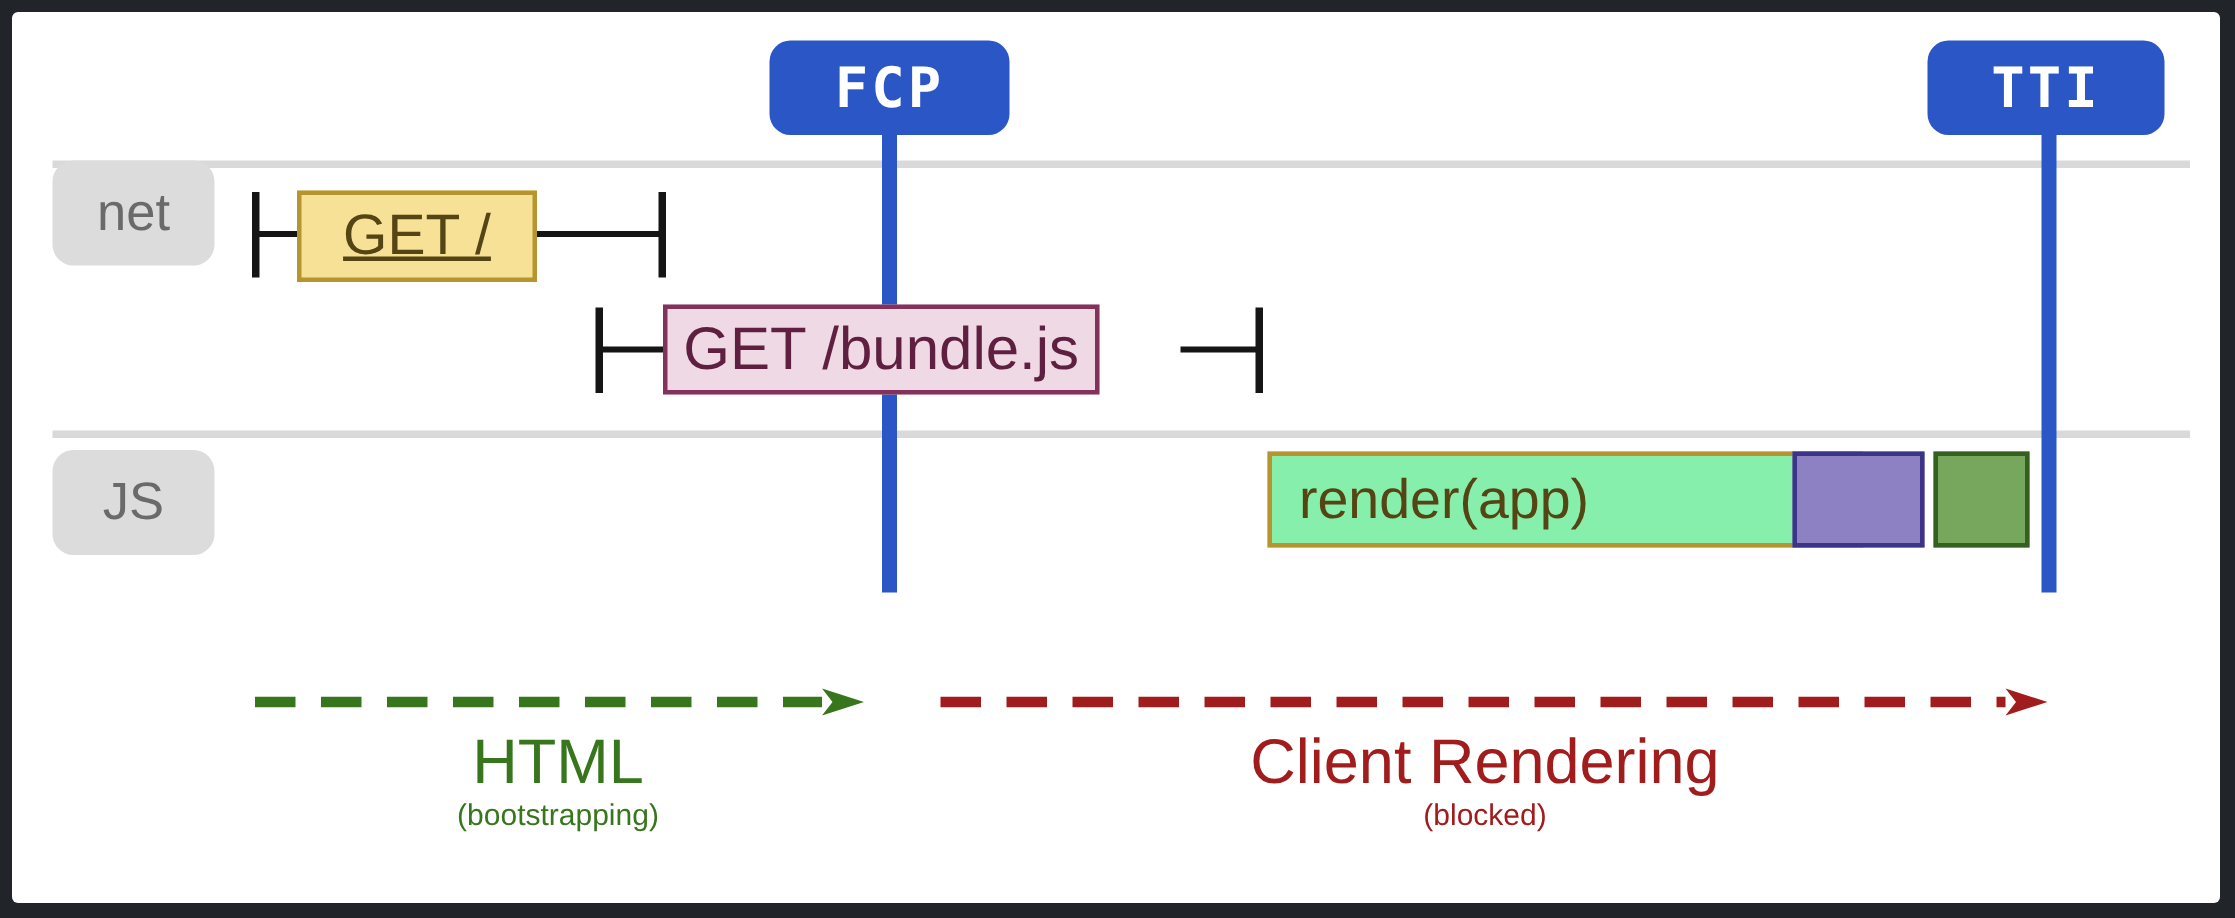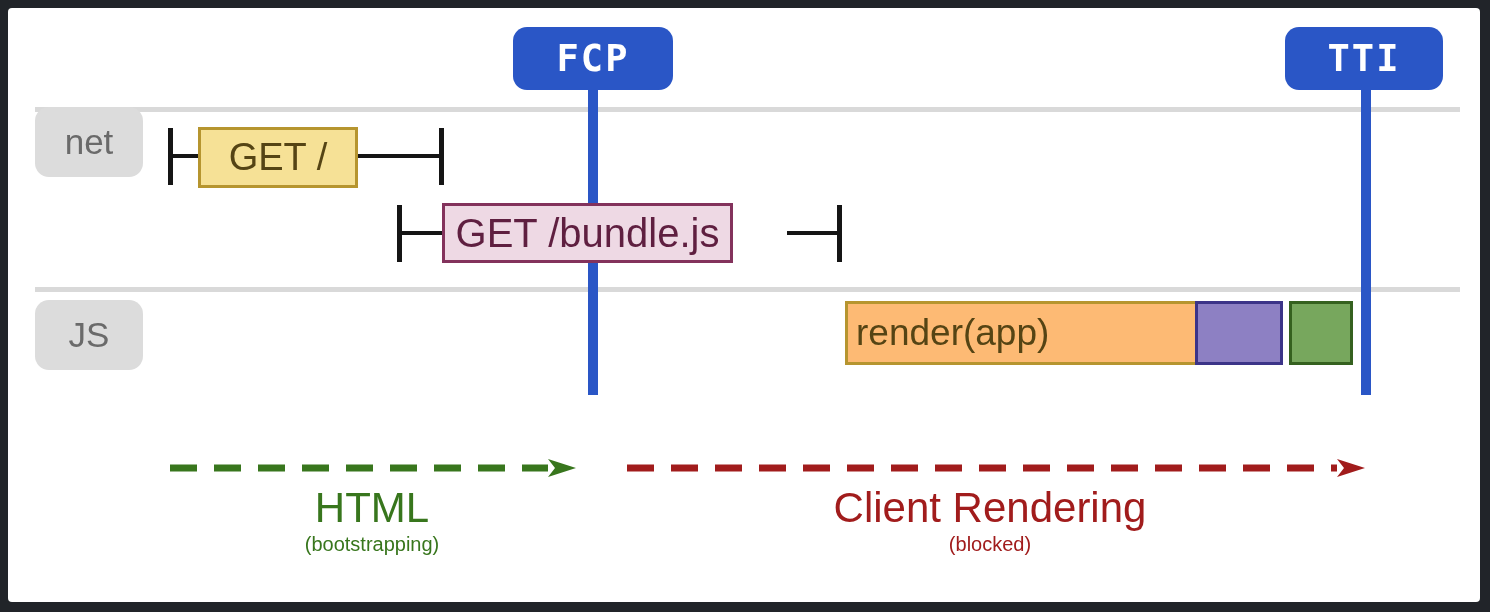--- a/index.html
+++ b/index.html
@@ -49,40 +49,40 @@
   .conn { position:absolute; height:4px; background:#151515; z-index:3; }
   .bar {
     position:absolute; z-index:4; box-sizing:border-box;
     display:flex; align-items:center; justify-content:center;
   }
   [data-name="get-root-tick-left"]    { left:168px; top:128px; }
   [data-name="get-root-conn-left"]    { left:172px; top:154px; width:28px; }
   [data-name="get-root-bar"] {
     left:198px; top:127px; width:160px; height:61px;
     background:#f6e196; border:3px solid #b6952f;
-    font-size:38px; color:#554414;
+    font-size:38px; color:#554414;text-decoration:underline;
   }
   [data-name="get-root-conn-right"]   { left:358px; top:154px; width:82px; }
   [data-name="get-root-tick-right"]   { left:439px; top:128px; }
 
   [data-name="get-bundle-tick-left"]  { left:397px; top:205px; }
   [data-name="get-bundle-conn-left"]  { left:401px; top:231px; width:42px; }
   [data-name="get-bundle-bar"] {
     left:442px; top:203px; width:291px; height:60px;
     background:#eed9e4; border:3px solid #83325c;
     font-size:40px; color:#5f1f40;
   }
   [data-name="get-bundle-conn-right"] { left:787px; top:231px; width:51px; }
   [data-name="get-bundle-tick-right"] { left:837px; top:205px; }
 
   
   [data-name="render-app-bar"] {
     left:845px; top:301px; width:397px; height:64px;
-    background:#fdba74; border:3px solid #b6952f;
-    font-size:37px; color:#554414; justify-content:flex-start; padding-left:8px;
+    background:#86efac; border:3px solid #b6952f;
+    font-size:37px; color:#554414; justify-content:flex-start; padding-left:18px;
   }
   [data-name="js-task-purple"] {
     left:1195px; top:301px; width:88px; height:64px;
     background:#8d80c3; border:3px solid #3c3488;
   }
   [data-name="js-task-green"] {
     left:1289px; top:301px; width:64px; height:64px;
     background:#77a75d; border:3px solid #35611f;
   }
 

